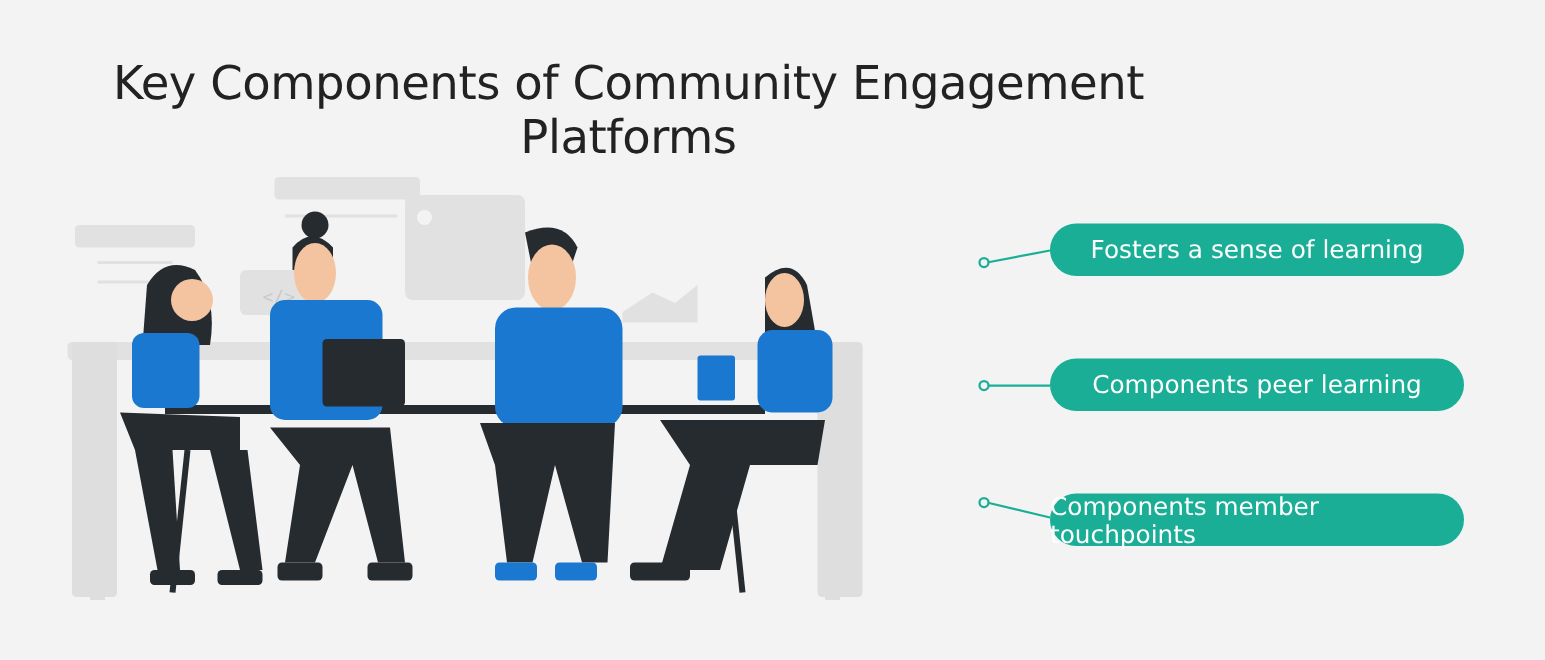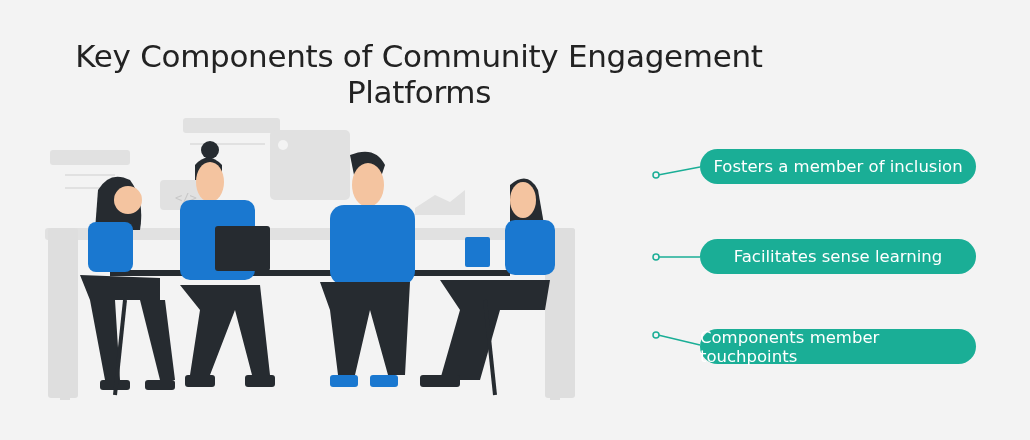--- a/index.html
+++ b/index.html
@@ -85,25 +85,25 @@
   <g stroke="#262b30" stroke-width="4">
     <line x1="85" y1="190" x2="75" y2="285"></line>
     <line x1="445" y1="190" x2="455" y2="285"></line>
   </g>
 </svg>
 
 <svg class="conn" style="top:145px" viewBox="0 0 60 60">
   <line x1="8" y1="30" x2="50" y2="22" stroke="#1aae96" stroke-width="1.5"></line>
   <circle cx="6" cy="30" r="3" fill="#f3f3f3" stroke="#1aae96" stroke-width="1.5"></circle>
 </svg>
-<div class="pill" style="top:149px">Fosters a member of inclusion</div>
+<div class="pill" style="top:149px">Fosters a sense of learning</div>
 
 <svg class="conn" style="top:227px" viewBox="0 0 60 60">
   <line x1="8" y1="30" x2="50" y2="30" stroke="#1aae96" stroke-width="1.5"></line>
   <circle cx="6" cy="30" r="3" fill="#f3f3f3" stroke="#1aae96" stroke-width="1.5"></circle>
 </svg>
-<div class="pill" style="top:239px">Facilitates sense learning</div>
+<div class="pill" style="top:239px">Components peer learning</div>
 
 <svg class="conn" style="top:305px" viewBox="0 0 60 60">
   <line x1="8" y1="30" x2="50" y2="40" stroke="#1aae96" stroke-width="1.5"></line>
   <circle cx="6" cy="30" r="3" fill="#f3f3f3" stroke="#1aae96" stroke-width="1.5"></circle>
 </svg>
 <div class="pill" style="top:329px">Components member touchpoints</div>
 
 </body></html>

